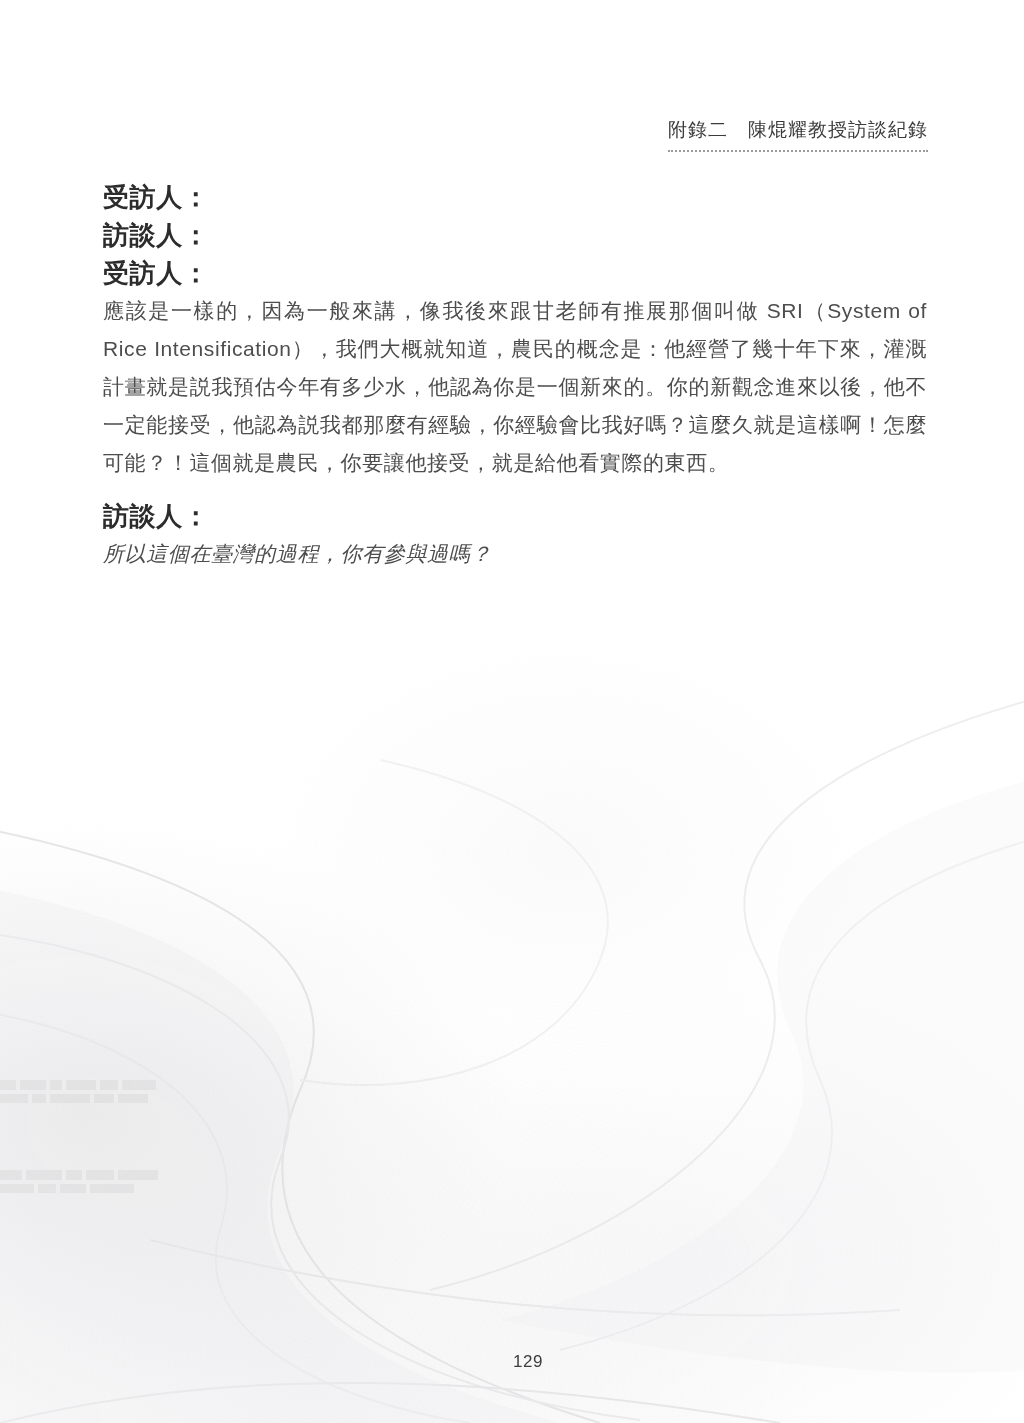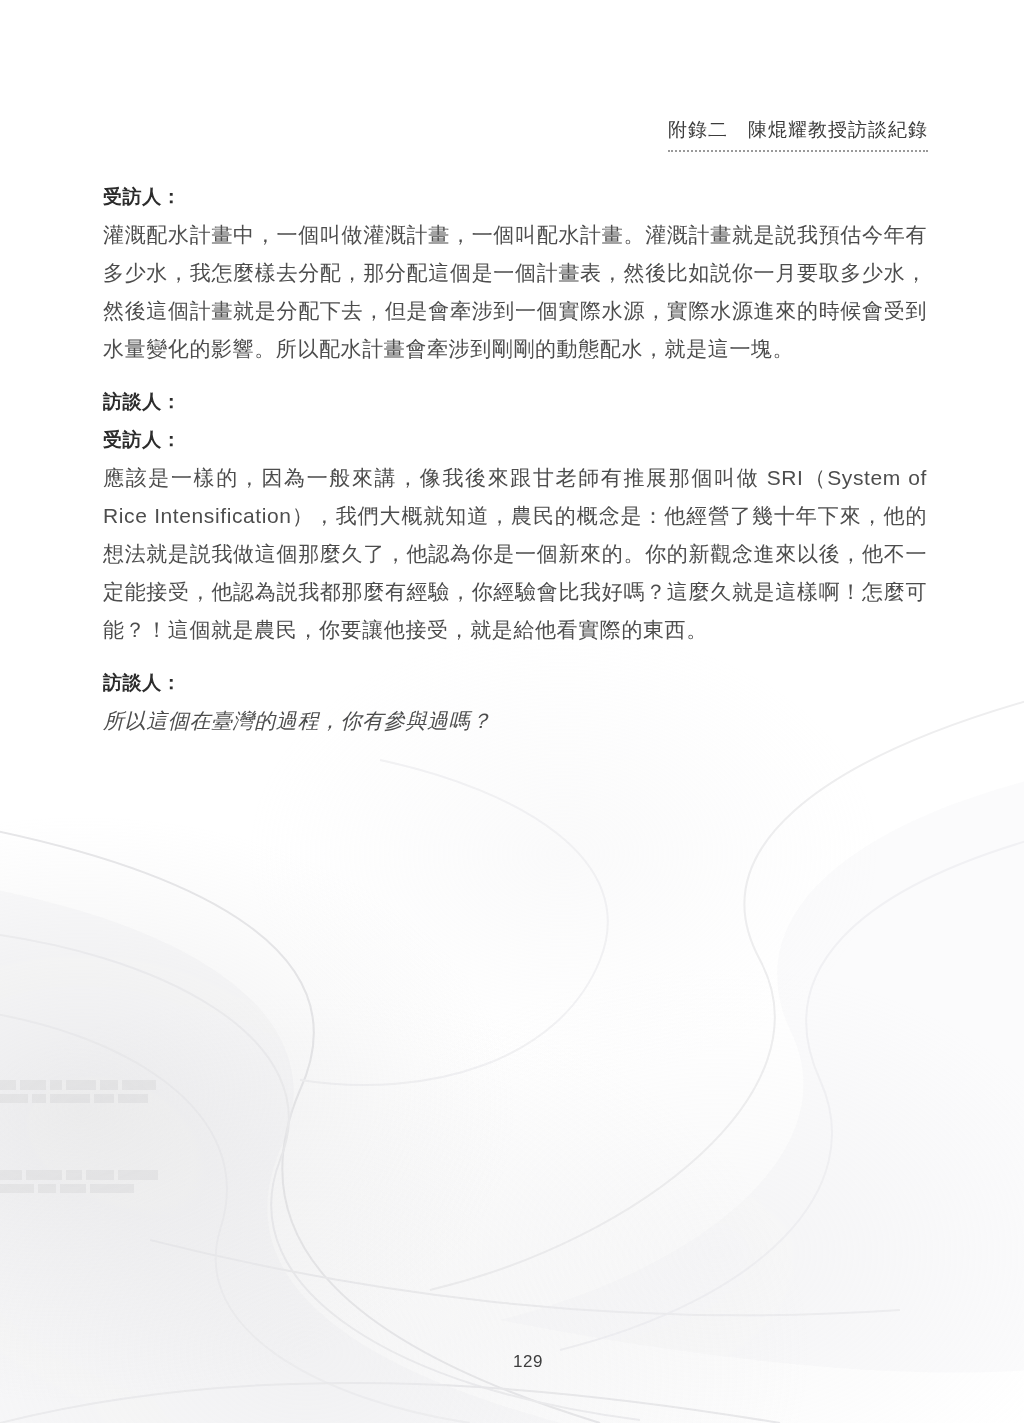--- a/index.html
+++ b/index.html
@@ -60,21 +60,21 @@
     color: #4d4d4d;
     font-size: 21px;
     line-height: 38px;
     letter-spacing: 0.6px;
     text-align: justify;
     text-justify: inter-character;
   }
   .speaker {
     font-weight: bold;
     color: #2c2c2c;
-    font-size: 19px;
+    font-size: 26px;
     line-height: 38px;
     margin: 0;
   }
   .para {
     margin: 0 0 15px 0;
   }
   .para:last-child { margin-bottom: 0; font-style: italic; }
 
   .page-number {
     position: absolute;
@@ -138,26 +138,25 @@
 
 <div class="content">
 
   <div class="running-head">
     <span class="head-text">附錄二　陳焜耀教授訪談紀錄</span>
   </div>
 
   <div class="dialogue">
 
     <p class="speaker">受訪人：</p>
-    <p class="para">灌溉配水計畫中，一個叫做灌溉計畫，一個叫配水計畫。灌溉計畫就是説我預估今年有多少水，我怎麼樣去分配，那分配這個是一個計畫表，然後比如説你一月要取多少水，然後這個計畫就是分配下去，但是會牽涉到一個實際水源，實際水源進來的時候會受到水量變化的影響。所以配水計畫會牽涉到剛剛的動態配水，就是這一塊。</p>
 
     <p class="speaker">訪談人：</p>
 
     <p class="speaker">受訪人：</p>
-    <p class="para">應該是一樣的，因為一般來講，像我後來跟甘老師有推展那個叫做 SRI（System of Rice Intensification），我們大概就知道，農民的概念是：他經營了幾十年下來，他的想法就是説我做這個那麼久了，他認為你是一個新來的。你的新觀念進來以後，他不一定能接受，他認為説我都那麼有經驗，你經驗會比我好嗎？這麼久就是這樣啊！怎麼可能？！這個就是農民，你要讓他接受，就是給他看實際的東西。</p>
+    <p class="para">應該是一樣的，因為一般來講，像我後來跟甘老師有推展那個叫做 SRI（System of Rice Intensification），我們大概就知道，農民的概念是：他經營了幾十年下來，灌溉計畫就是説我預估今年有多少水，他認為你是一個新來的。你的新觀念進來以後，他不一定能接受，他認為説我都那麼有經驗，你經驗會比我好嗎？這麼久就是這樣啊！怎麼可能？！這個就是農民，你要讓他接受，就是給他看實際的東西。</p>
 
     <p class="speaker">訪談人：</p>
     <p class="para">所以這個在臺灣的過程，你有參與過嗎？</p>
 
   </div>
 
   <div class="page-number">129</div>
 
 </div>
 

